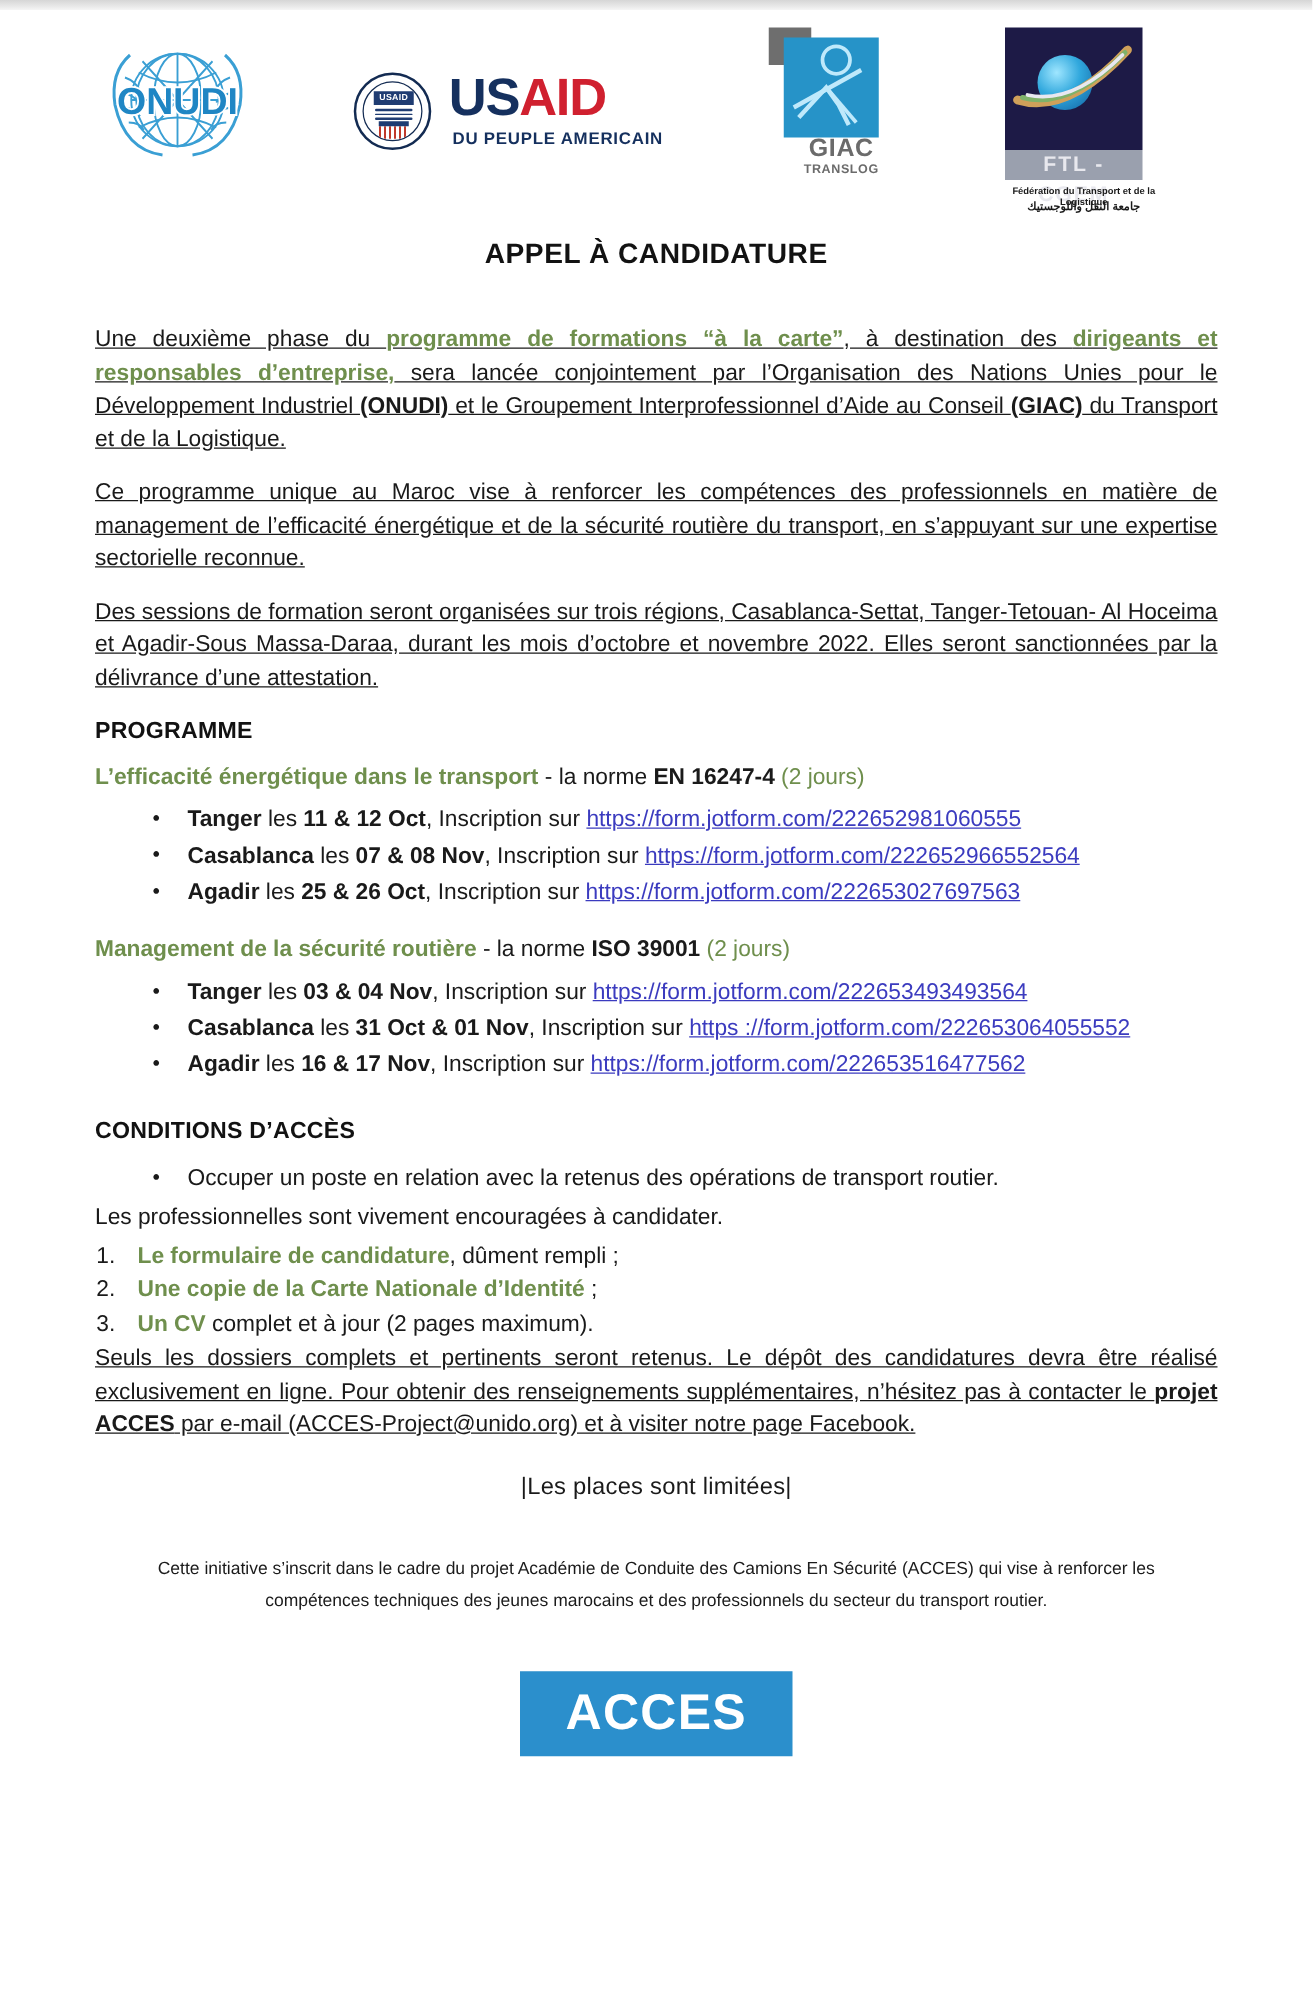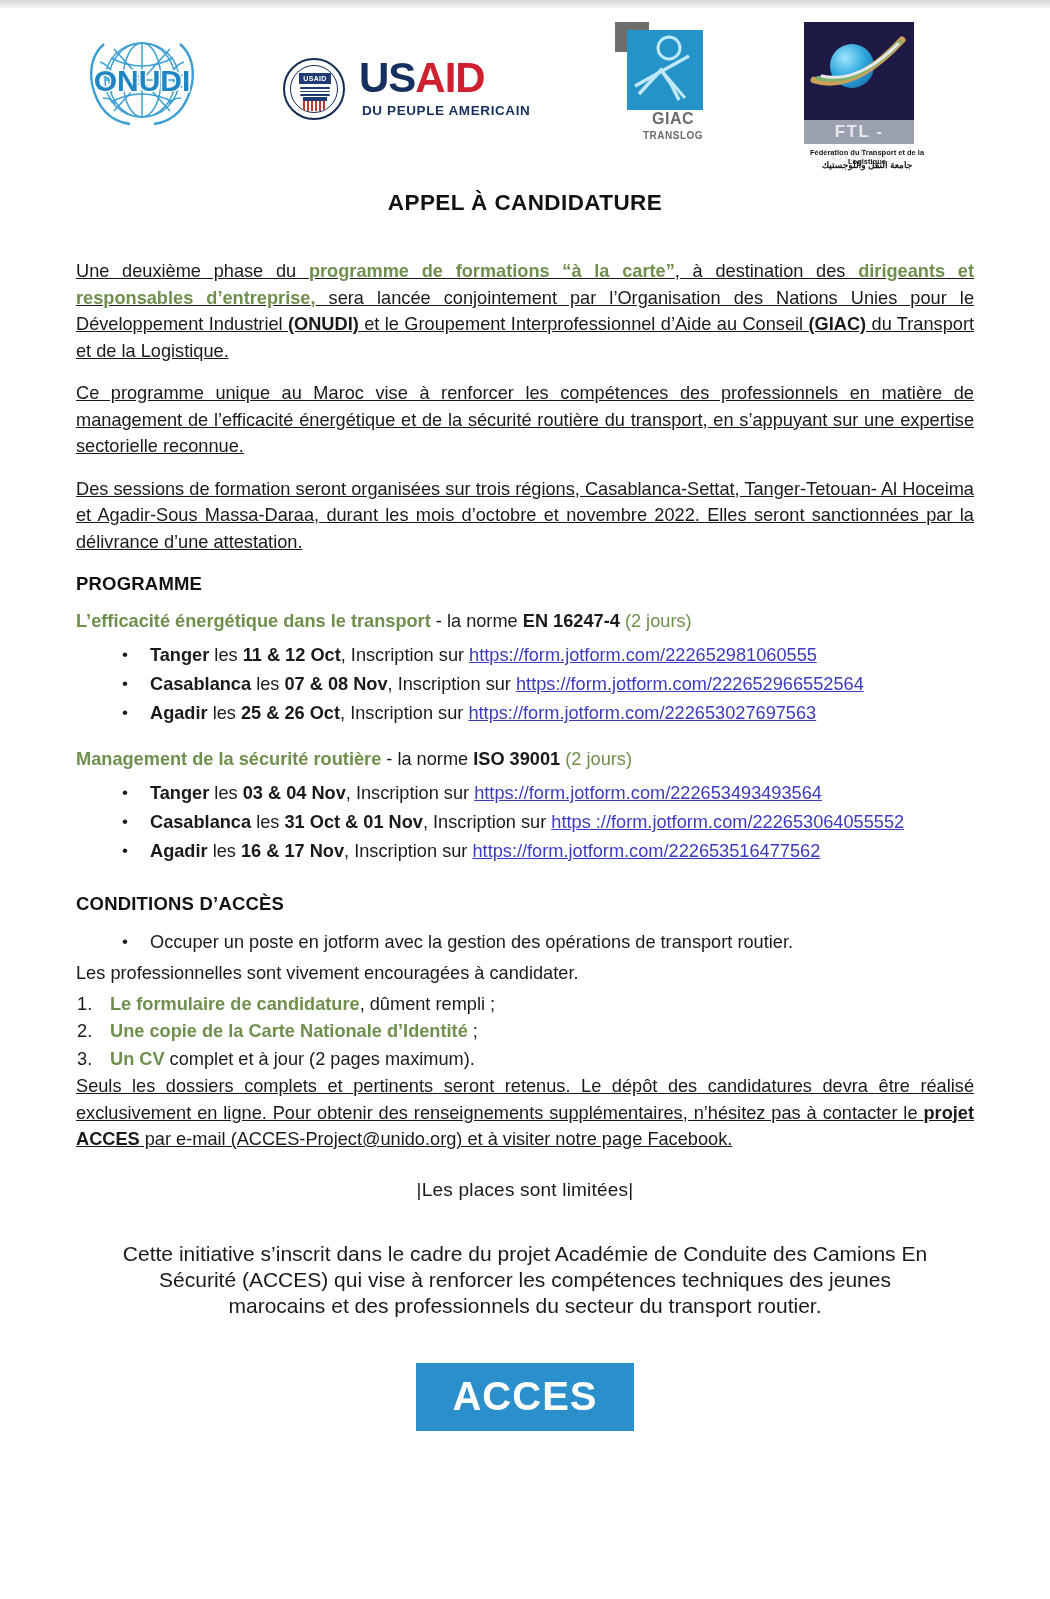--- a/index.html
+++ b/index.html
@@ -151,21 +151,21 @@
   }
   .giac-blue svg { position:absolute; left:0; top:0; }
   .giac-name {
     position: absolute;
     left: 8px;
     top: 86px;
     width: 104px;
     text-align: center;
     color: #6b6b6b;
     font-weight: 800;
-    font-size: 16px;
+    font-size: 20px;
     line-height: 22px;
     letter-spacing: .5px;
   }
   .giac-sub {
     position: absolute;
     left: 8px;
     top: 108px;
     width: 104px;
     text-align: center;
     color: #6b6b6b;
@@ -326,21 +326,21 @@
     text-align: center;
     font-weight: normal;
     font-size: 19px;
     margin: 26px 0 0 0;
     letter-spacing: .2px;
   }
 
   .footnote {
     margin: 40px 34px 0 34px;
     text-align: center;
-    font-size: 21px;
+    font-size: 14px;
     line-height: 26px;
     color: #1a1a1a;
   }
 
   .acces-wrap {
     margin-top: 44px;
     text-align: center;
   }
   .acces-logo {
     display: inline-block;
@@ -453,21 +453,21 @@
 
     <h3 class="course" style="margin-top:22px;"><span class="green">Management de la sécurité routière</span><span> - la norme </span><span class="b">ISO 39001</span><span class="green-reg">  (2 jours)</span></h3>
     <ul class="bullets">
       <li><span class="b">Tanger</span><span> les </span><span class="b">03 &amp; 04 Nov</span><span>, Inscription sur </span><a class="link" href="#">https://form.jotform.com/222653493493564</a></li>
       <li><span class="b">Casablanca</span><span> les </span><span class="b">31 Oct &amp; 01 Nov</span><span>, Inscription sur </span><a class="link" href="#">https ://form.jotform.com/222653064055552</a></li>
       <li><span class="b">Agadir</span><span> les </span><span class="b">16 &amp; 17 Nov</span><span>, Inscription sur </span><a class="link" href="#">https://form.jotform.com/222653516477562</a></li>
     </ul>
 
     <h2 class="section" style="margin-top:28px;">CONDITIONS D’ACCÈS</h2>
     <ul class="bullets cond">
-      <li>Occuper un poste en jotform avec la gestion des opérations de transport routier.</li>
+      <li>Occuper un poste en relation avec la retenus des opérations de transport routier.</li>
     </ul>
     <p class="flush" style="margin:0 0 0 0;">Les professionnelles sont vivement encouragées à candidater.</p>
 
     <ol class="numbered">
       <li><span class="green">Le formulaire de candidature</span><span>, dûment rempli ;</span></li>
       <li><span class="green">Une copie de la Carte Nationale d’Identité</span><span> ;</span></li>
       <li><span class="green">Un CV</span><span> complet et à jour (2 pages maximum).</span></li>
     </ol>
 
     <p class="just" style="margin-top:0;"><span>Seuls les dossiers complets et pertinents seront retenus. Le dépôt des candidatures devra être réalisé exclusivement en ligne. Pour obtenir des renseignements supplémentaires, n’hésitez pas à contacter le </span><span class="b">projet ACCES</span><span> par e-mail (ACCES-Project@unido.org) et à visiter notre page Facebook.</span></p>

